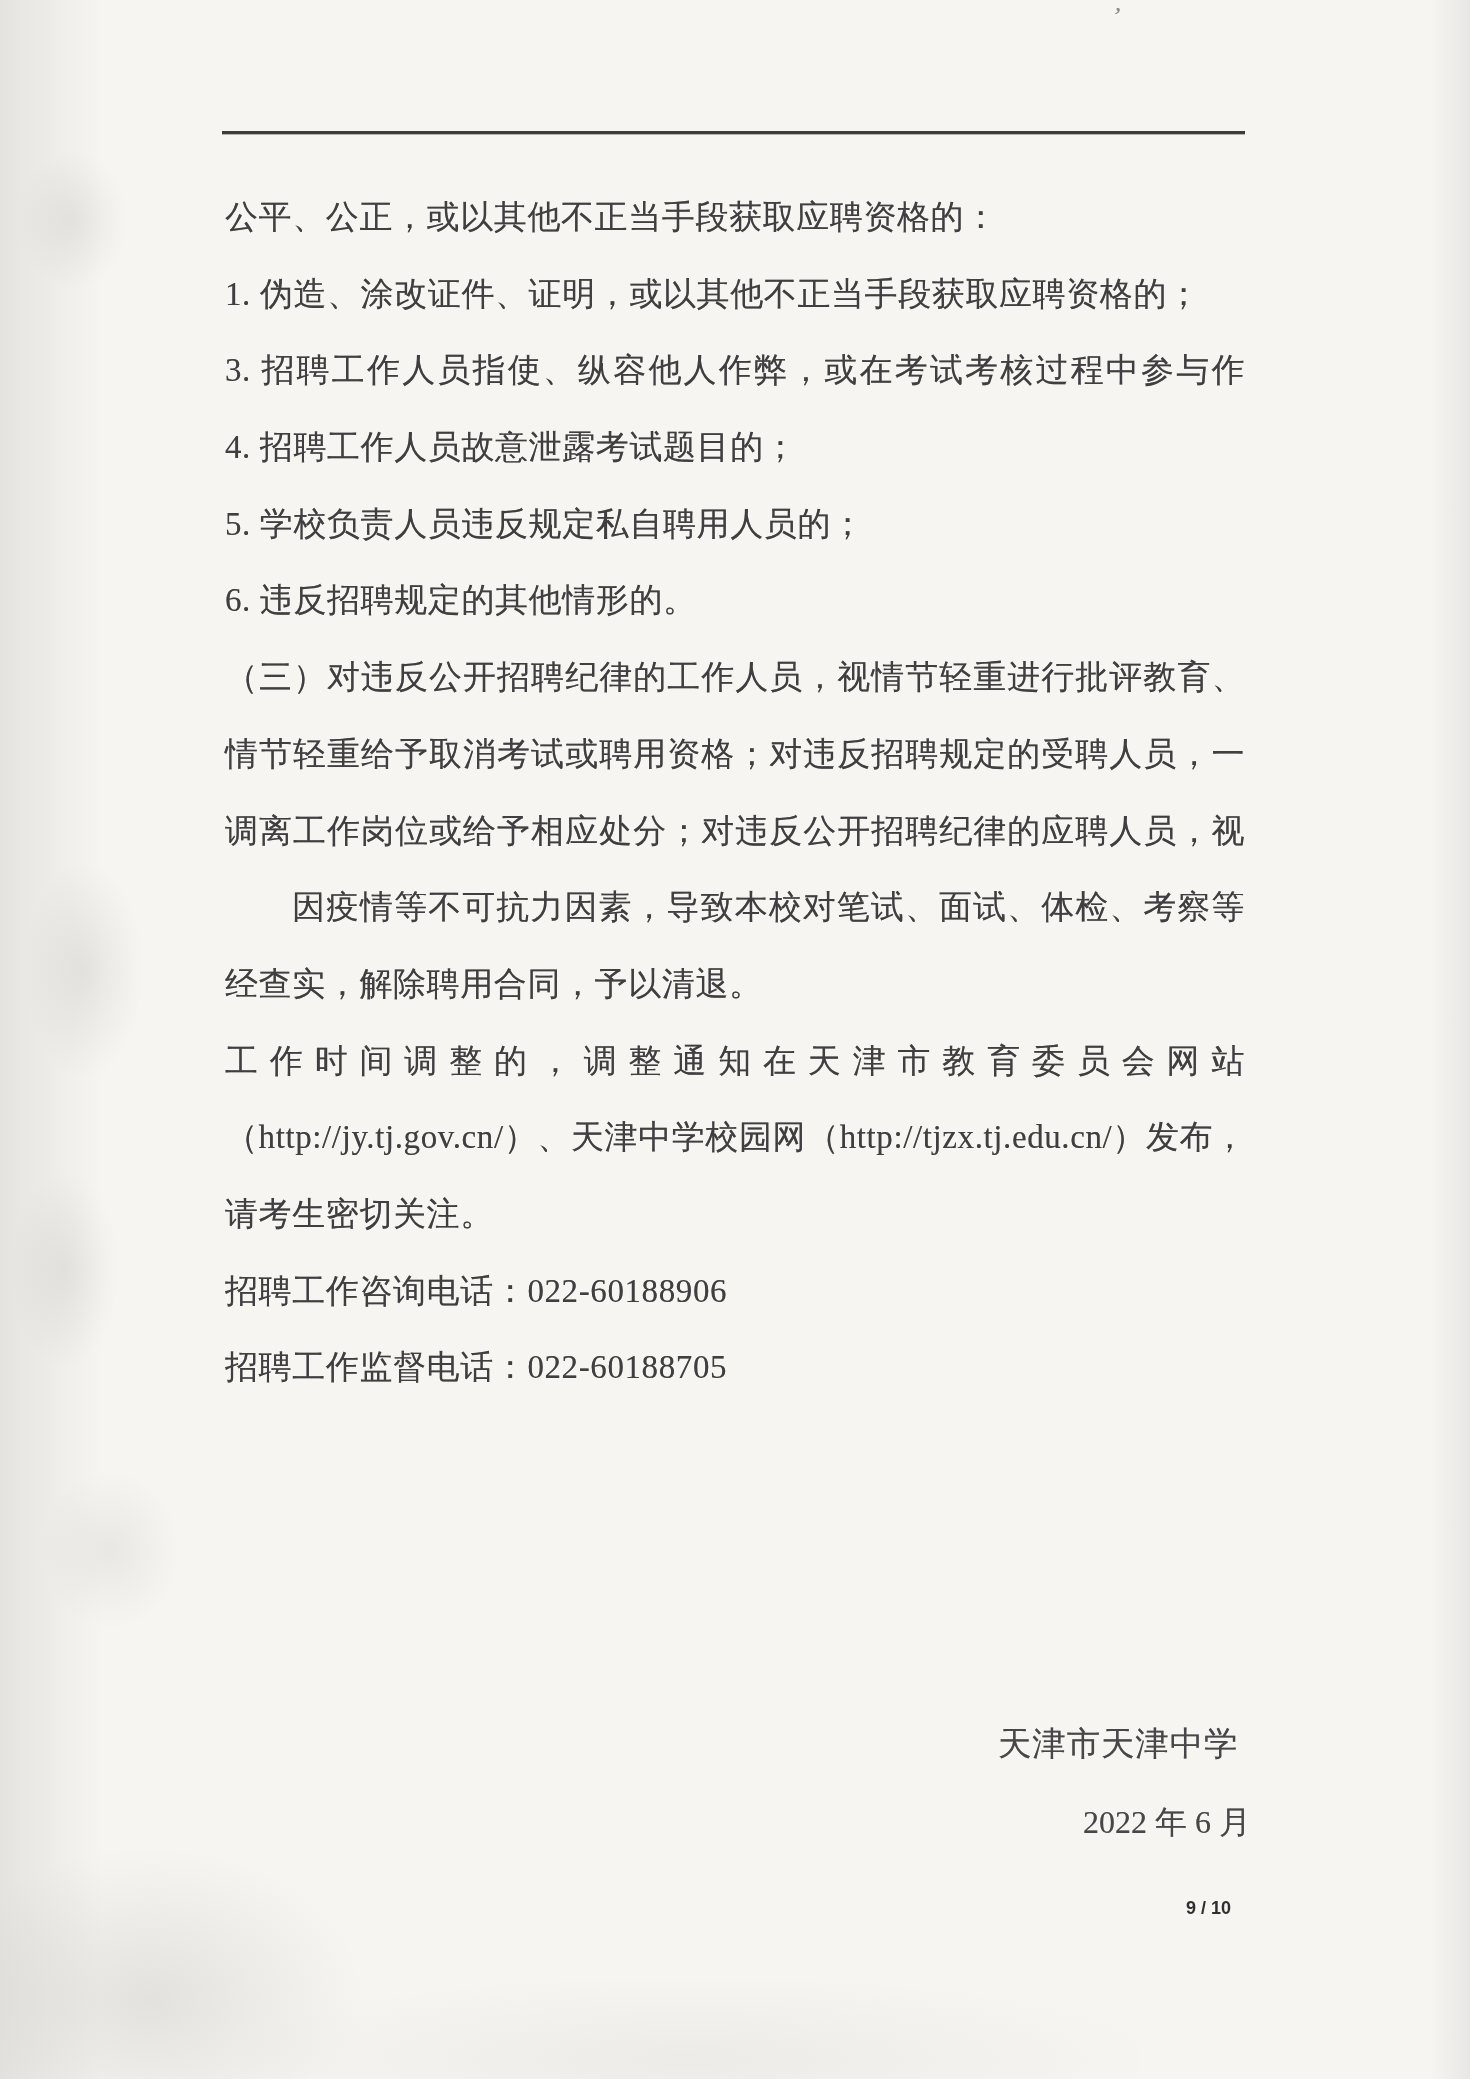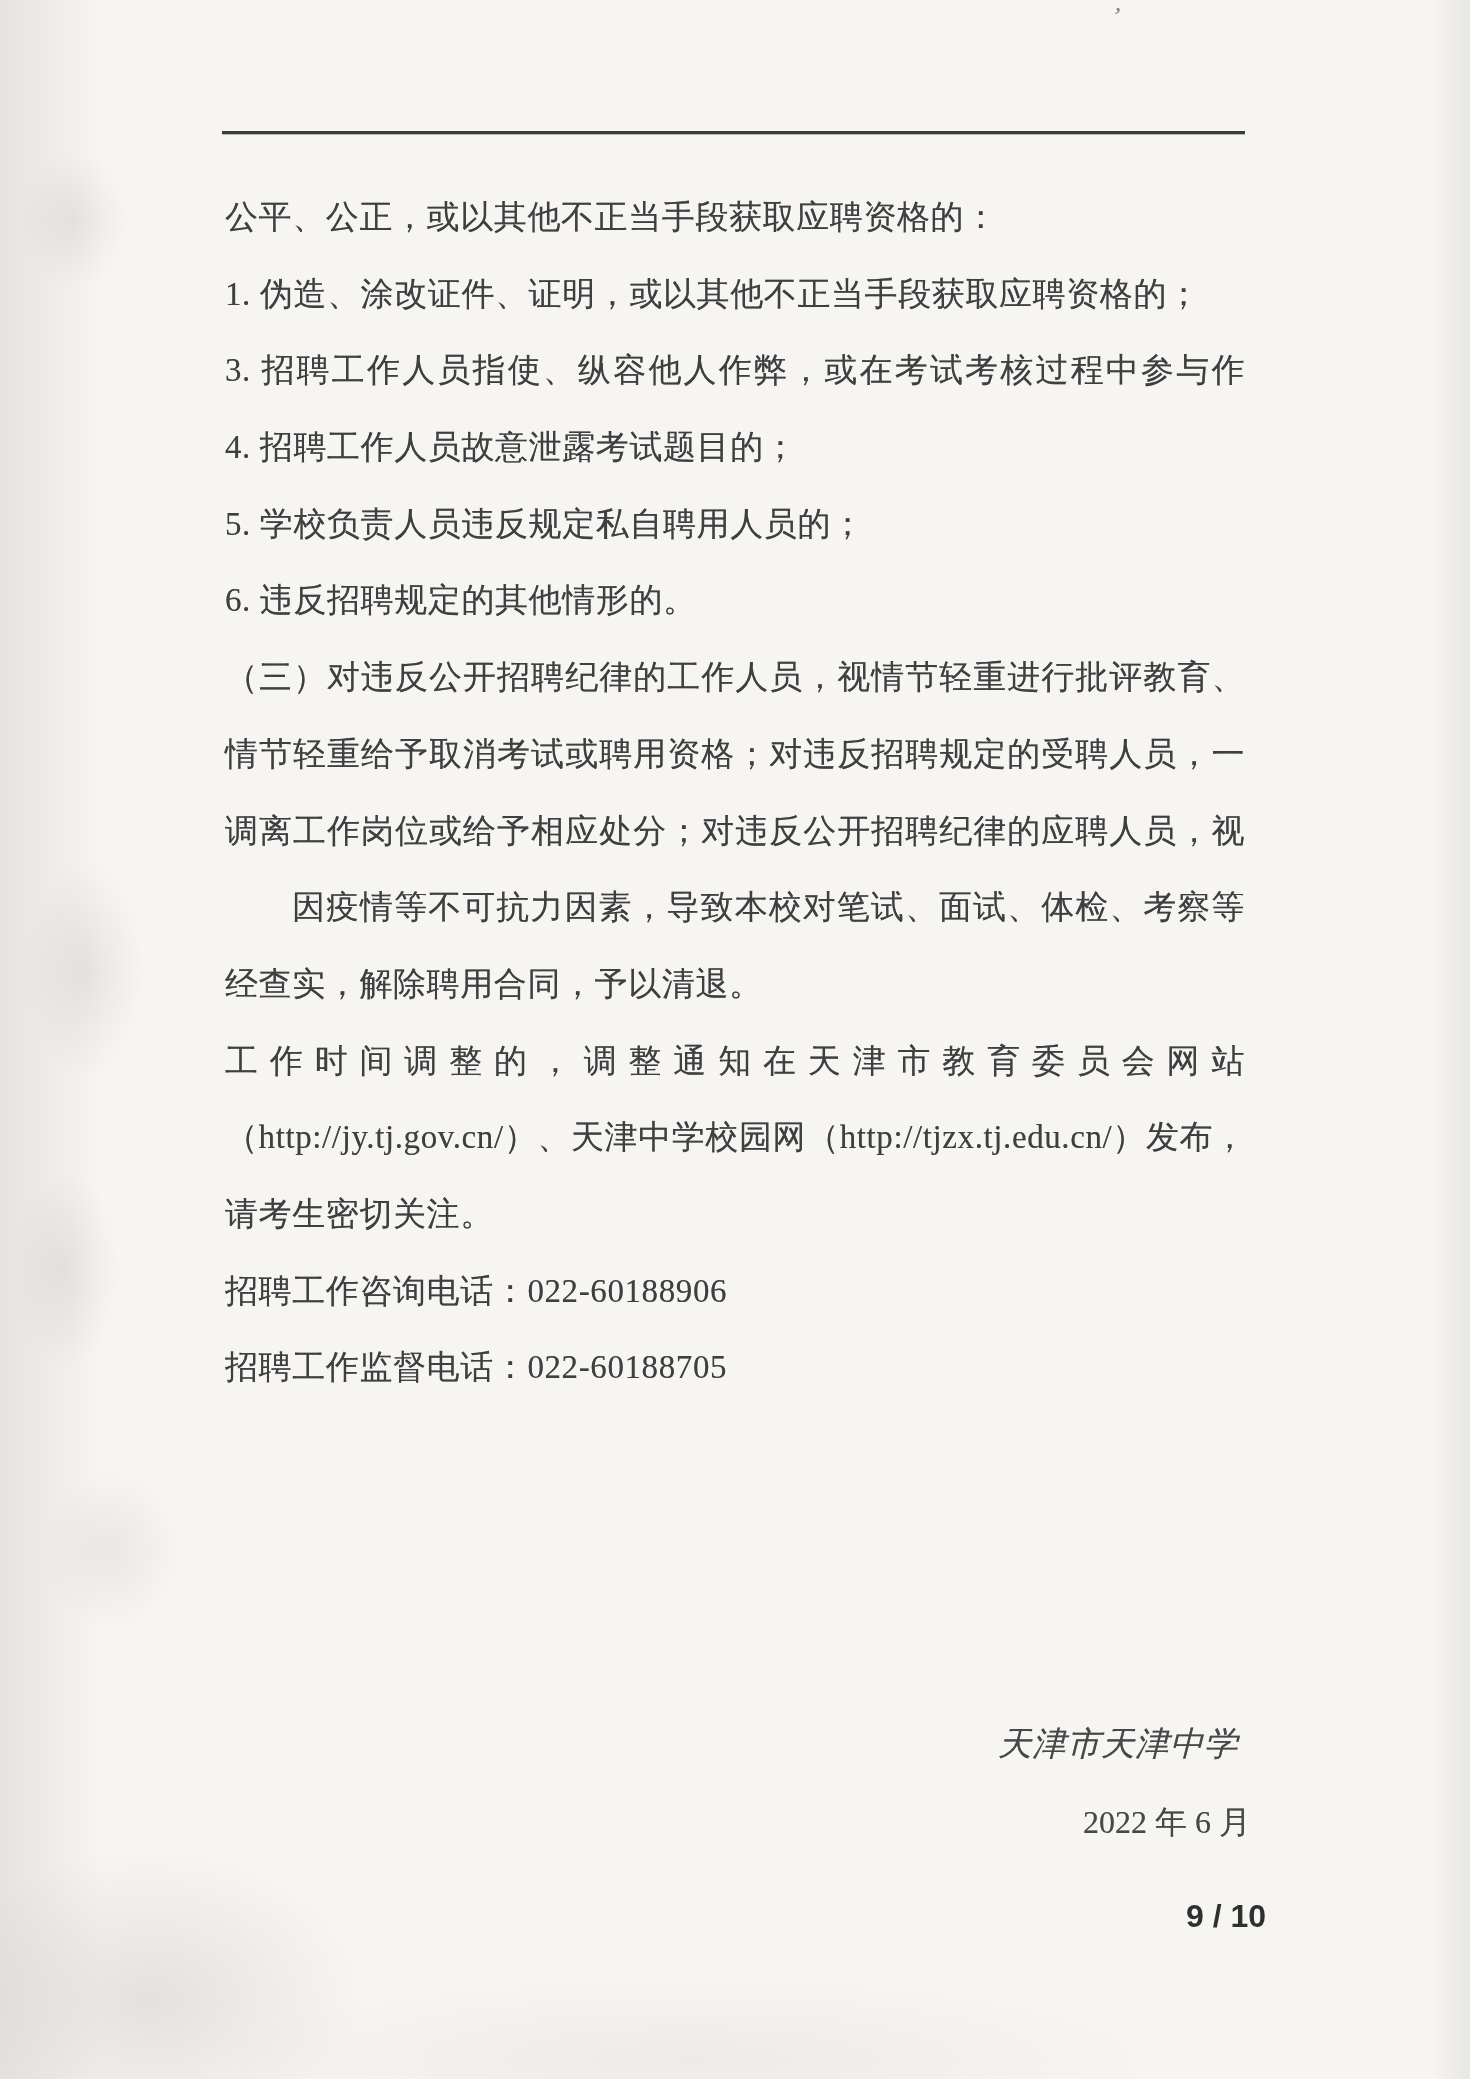--- a/index.html
+++ b/index.html
@@ -70,32 +70,32 @@
     text-align: justify;
     text-align-last: justify;
     text-justify: inter-character;
   }
   .line.indent { text-indent: 67px; }
   
   .signature {
     position: absolute; top: 1722px; left: 998px; width: 240px;
     font-size: 33.5px; line-height: 44px; letter-spacing: 0.5px;
     color: #47474a; text-shadow: 0 0 0.6px rgba(70,70,72,0.5);
-    text-align: justify; text-align-last: justify; text-justify: inter-character; font-style: italic;
+    text-align: justify; text-align-last: justify; text-justify: inter-character;
   }
   .date {
     position: absolute; top: 1800px; left: 1072px; width: 190px;
     font-size: 32px; line-height: 44px; color: #47474a;
     text-shadow: 0 0 0.6px rgba(70,70,72,0.5);
     text-align: center;
   }
   .page-number {
     position: absolute; top: 1898px; left: 1186px;
     font-family: "Liberation Sans", sans-serif;
-    font-weight: bold; font-size: 32px; color: #2f2f31;
+    font-weight: bold; font-size: 18px; color: #2f2f31;
   }
 </style>
 </head>
 <body>
 
 <div class="scan-edge-left"></div>
 <div class="scan-edge-right"></div>
 <div class="blob b1"></div>
 <div class="blob b2"></div>
 <div class="blob b3"></div>

